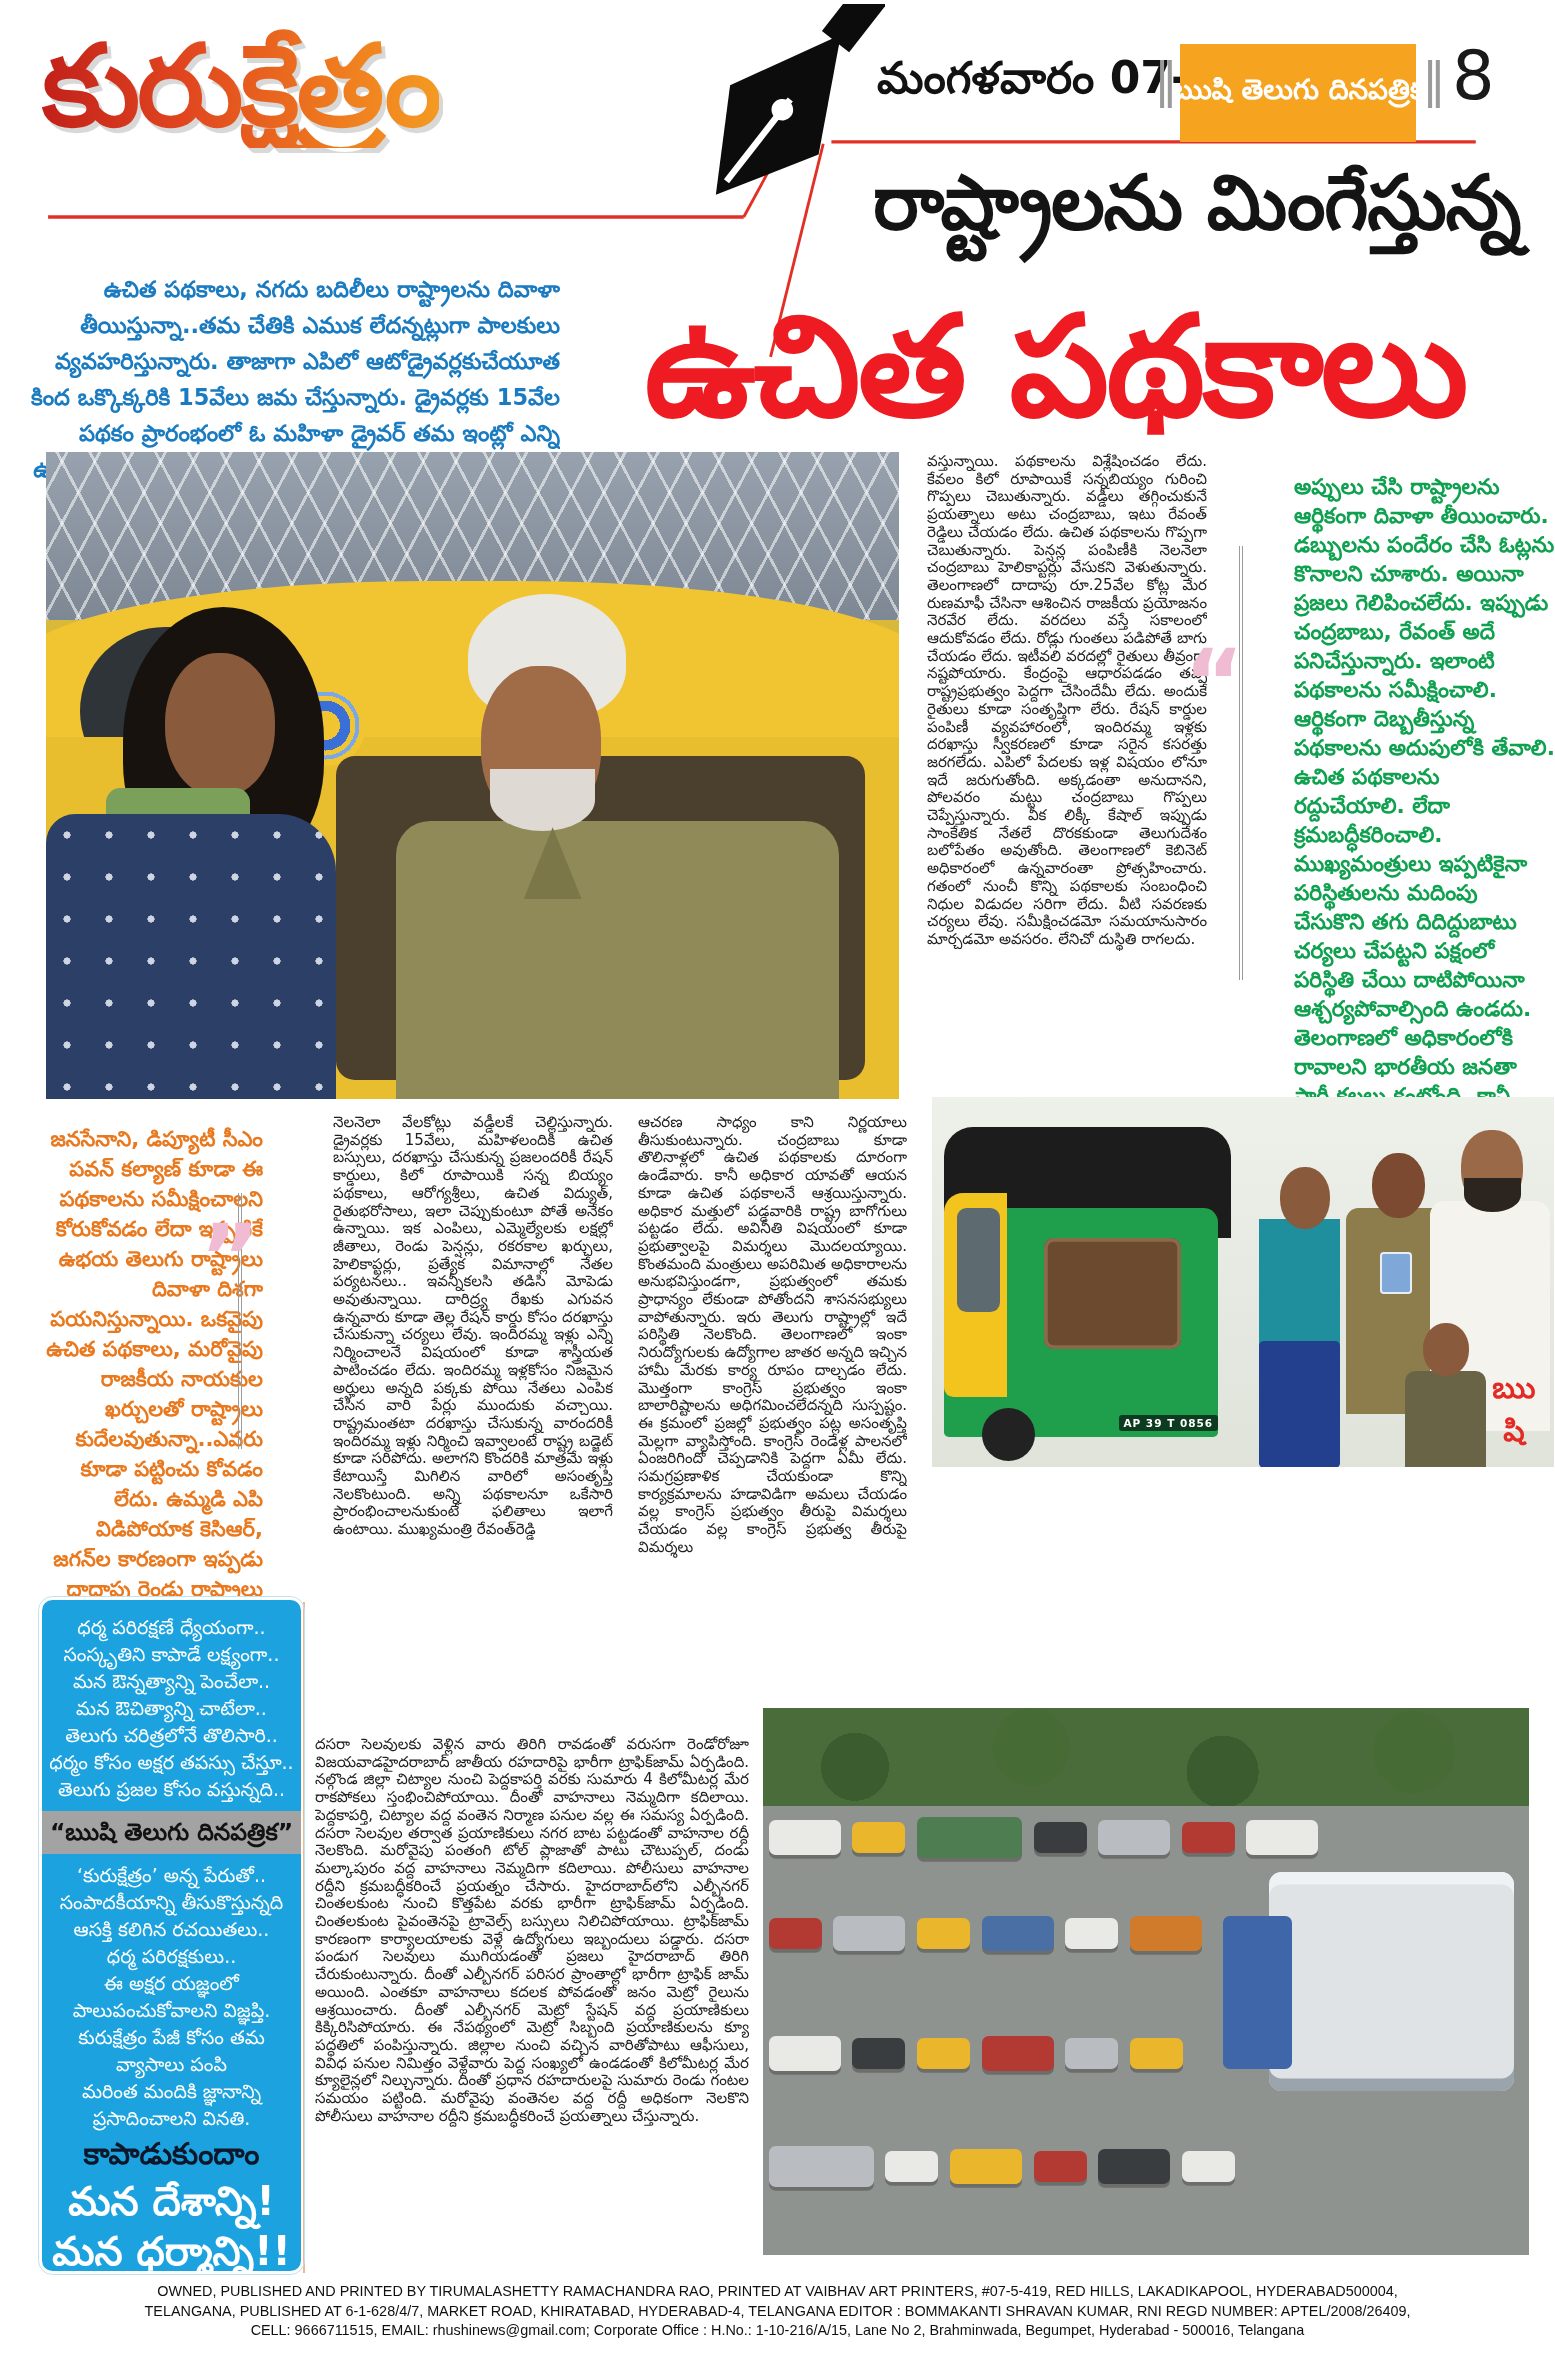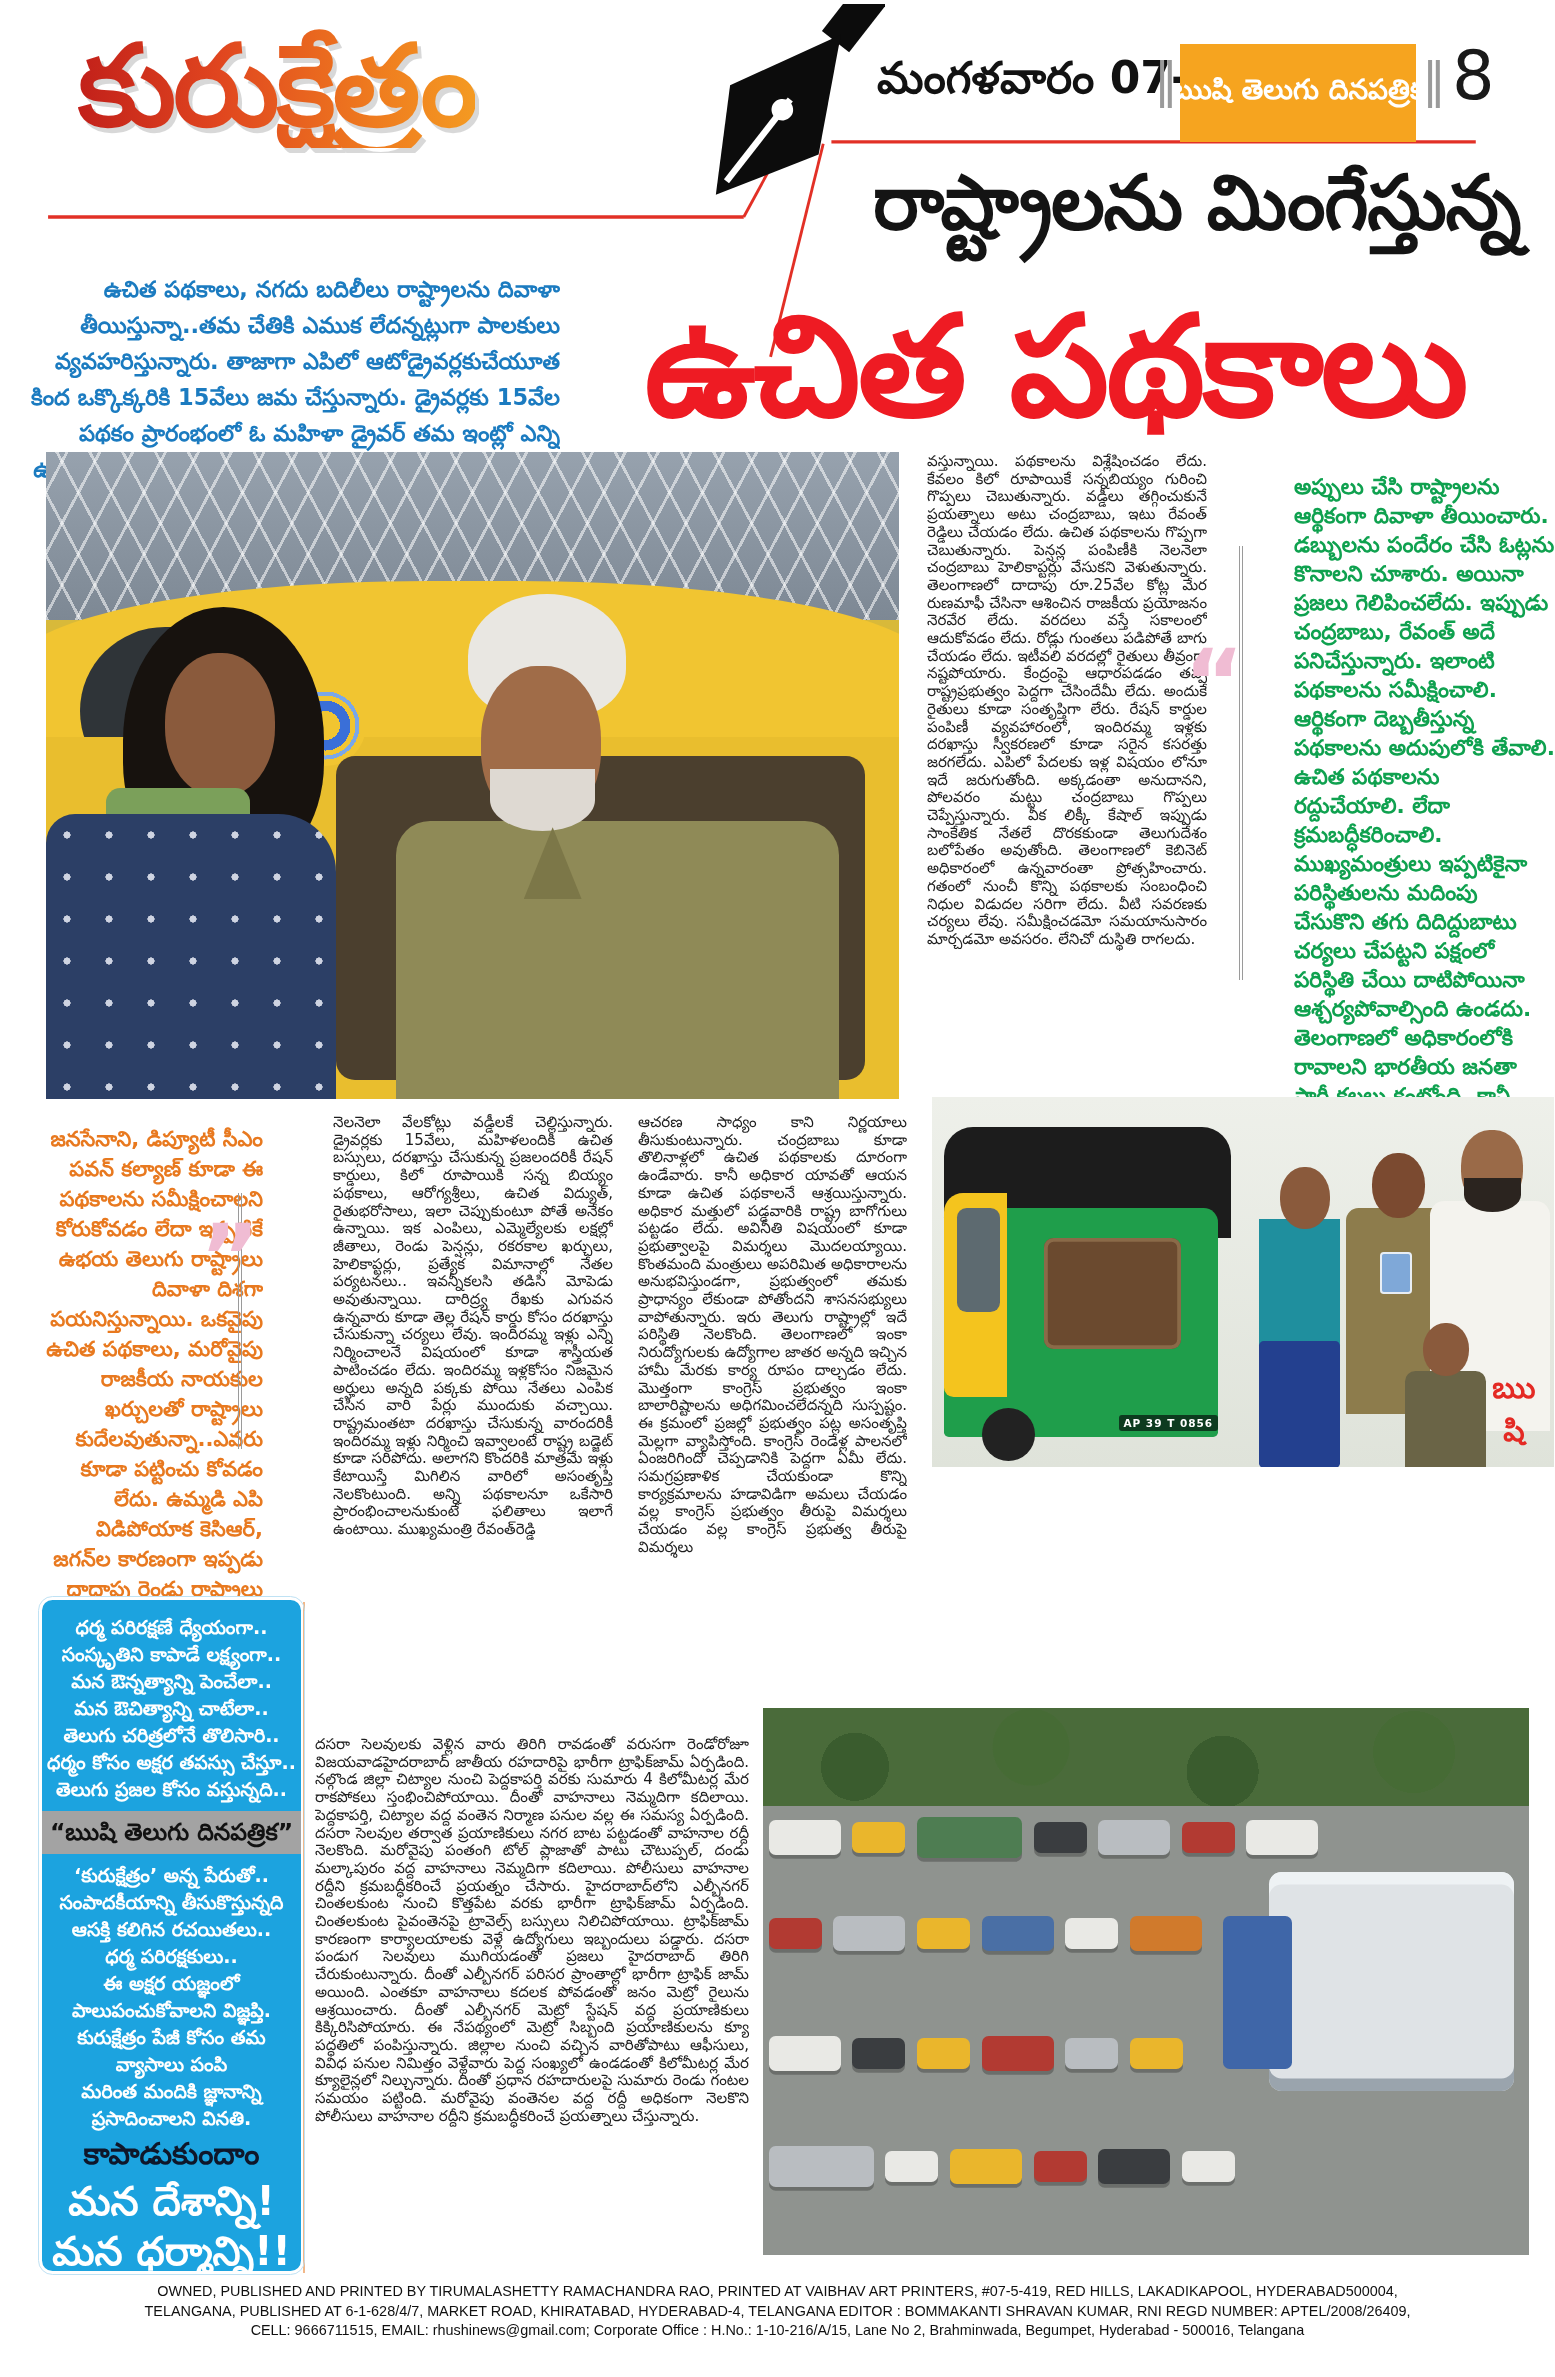--- a/index.html
+++ b/index.html
@@ -4,21 +4,21 @@
 <style>
   html,body{margin:0;padding:0;background:#e9e9e9;}
   #page{position:relative;width:1555px;height:2377px;background:#ffffff;overflow:hidden;
         font-family:"DejaVu Sans",sans-serif;}
   .abs{position:absolute;}
 
   
   #masthead-title{left:42px;top:24px;font-size:113px;font-weight:800;letter-spacing:-2.9px;
     background:linear-gradient(90deg,#c2201a 0%,#e0451f 35%,#ef7c1f 75%,#f49a22 100%);
     -webkit-background-clip:text;background-clip:text;color:transparent;
-    filter:drop-shadow(4.8px 5.8px 0 #d8d8d8);line-height:1.1;margin-left:36px;}
+    filter:drop-shadow(4.8px 5.8px 0 #d8d8d8);line-height:1.1;}
   #pen-wrap{left:669px;top:3.8px;width:216px;height:225px;}
   #header-lines{left:0;top:0;width:1555px;height:527px;pointer-events:none;}
 
   #date-text{left:877px;top:52px;font-size:44px;font-weight:700;color:#121212;white-space:nowrap;}
   .vsep{font-size:48px;color:#9a9a9a;font-weight:400;top:52px;}
   #sep-1{left:1154px;} #sep-2{left:1422px;}
   #paper-box{left:1180px;top:44px;width:236px;height:98px;background:#F6A41F;
     display:flex;align-items:center;justify-content:center;}
   #paper-box span{font-size:28px;font-weight:700;color:#ffffff;white-space:nowrap;}
   #page-number{left:1452px;top:37px;font-size:67px;font-weight:400;color:#1a1a1a;}
@@ -122,21 +122,21 @@
   .c-yellow{background:#eab62c;} .c-green{background:#4e7d52;} .c-blue{background:#4a6fa5;}
   .c-dark{background:#3a3d40;} .c-orange{background:#d07a2c;}
   #tanker{left:66%;top:30%;width:32%;height:40%;background:#dfe3e6;border-radius:12.5px;
     box-shadow:inset 0 -12.5px 0 #9aa4ad, inset 0 12.5px 0 #eef2f4;}
   #tanker-cab{left:60%;top:38%;width:9%;height:28%;background:#3f66a8;border-radius:6.7px;}
 
   
   #promo-box{left:42px;top:1600px;width:259px;height:671px;background:#1CA3DF;border-radius:10.5px;
     outline:1.4px solid #bfe2f4;outline-offset:3.8px;display:flex;flex-direction:column;
     align-items:center;text-align:center;padding:14.4px 6.7px;box-sizing:border-box;}
-  .promo-line{color:#ffffff;font-size:19px;font-weight:700;line-height:27px;white-space:nowrap;}
+  .promo-line{color:#ffffff;font-size:19px;font-weight:400;line-height:27px;white-space:nowrap;}
   #promo-band{width:calc(100% + 13.4px);margin:7.7px -6.7px;background:#a3a3a3;color:#121212;
     font-size:23.5px;font-weight:800;line-height:43px;white-space:nowrap;}
   .promo-big1{color:#0f172a;font-size:30px;font-weight:800;line-height:44px;white-space:nowrap;}
   .promo-big2{color:#fff;font-size:40px;font-weight:800;line-height:50px;white-space:nowrap;}
 
   
   #footer{left:0;top:2282px;width:1555px;text-align:center;color:#101010;}
   #footer div{font-size:14.4px;line-height:19.6px;font-family:"Liberation Sans",sans-serif;
     font-stretch:condensed;white-space:nowrap;}
 </style>

